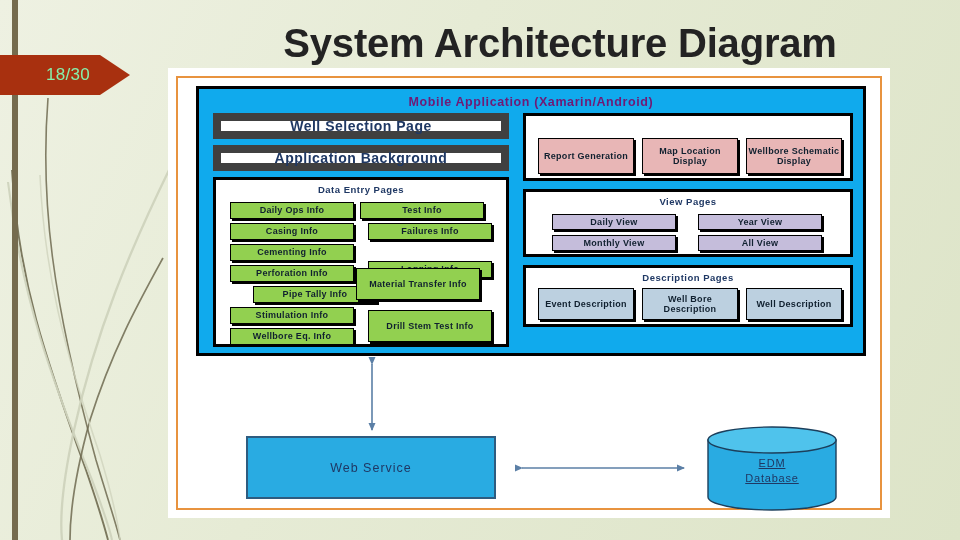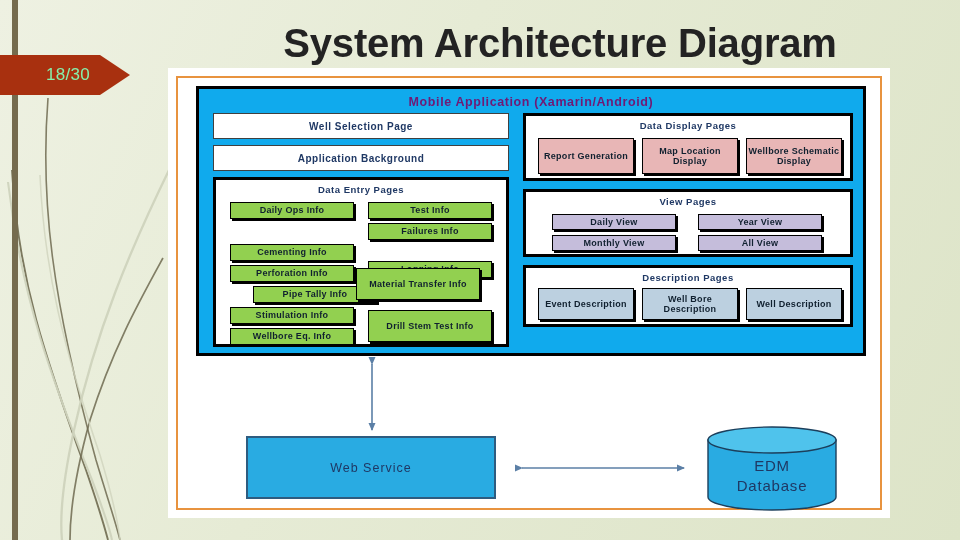--- a/index.html
+++ b/index.html
@@ -79,23 +79,23 @@
     text-align:center;
     font-size:9.5px; font-weight:bold; color:#1f3864;
     letter-spacing:0.5px;
     margin-top:4px;
   }
 
   
   .whitebar {
     position:absolute;
     background:#ffffff;
-    border:1px solid #404040;
+    border:8px solid #404040;
     display:flex; align-items:center; justify-content:center;
-    font-size:10px; font-weight:bold; color:#1f3864;
+    font-size:14px; font-weight:bold; color:#1f3864;
     letter-spacing:0.5px;
   }
 
   
   .leaf {
     position:absolute;
     display:flex; flex-direction:column;
     align-items:center; justify-content:center;
     text-align:center;
     font-size:9px; font-weight:bold; color:#10202f;
@@ -117,23 +117,23 @@
     display:flex; align-items:center; justify-content:center;
     font-size:12.5px; color:#1f3864; font-weight:normal;
     letter-spacing:1px;
   }
   #edm-db {
     position:absolute; left:528px; top:348px;
     width:132px; height:85px;
   }
   #edm-label {
     position:absolute; left:0; top:30px; width:100%;
-    text-align:center; font-size:15px; color:#1f3864;
+    text-align:center; font-size:11px; color:#1f3864;
     letter-spacing:0.8px; line-height:1.35;
-    z-index:3; pointer-events:none;
+    z-index:3; pointer-events:none;text-decoration:underline;
   }
   .arrow-svg { position:absolute; overflow:visible; }
 </style>
 </head>
 <body>
 
 <div id="deco-layer">
   <svg width="190" height="540" viewBox="0 0 190 540">
     <path d="M48 98 C 40 200, 52 300, 96 460 C 108 500, 115 520, 120 540" fill="none" stroke="#6f6a50" stroke-width="1.6" opacity=".85"></path>
     <path d="M12 170 C 18 280, 46 360, 86 470 C 98 505, 104 525, 108 540" fill="none" stroke="#6f6a50" stroke-width="1.9" opacity=".9"></path>
@@ -157,35 +157,35 @@
     <div id="mobile-app">
       <div id="mobile-app-title">Mobile Application (Xamarin/Android)</div>
 
       <div class="whitebar" style="left:14px; top:24px; width:296px; height:26px;">Well Selection Page</div>
       <div class="whitebar" style="left:14px; top:56px; width:296px; height:26px;">Application Background</div>
 
       <div class="grp" style="left:14px; top:88px; width:296px; height:170px;">
         <div class="grp-title">Data Entry Pages</div>
 
         <div class="leaf green" style="left:14px; top:22px; width:124px; height:17px;">Daily Ops Info</div>
+        <div class="leaf green" style="left:14px; top:43px; width:124px; height:17px;">Casing Info</div>
         <div class="leaf green" style="left:14px; top:64px; width:124px; height:17px;">Cementing Info</div>
         <div class="leaf green" style="left:14px; top:85px; width:124px; height:17px;">Perforation Info</div>
         <div class="leaf green" style="left:14px; top:106px; width:124px; height:17px;margin-left:23px;">Pipe Tally Info</div>
         <div class="leaf green" style="left:14px; top:127px; width:124px; height:17px;">Stimulation Info</div>
         <div class="leaf green" style="left:14px; top:148px; width:124px; height:17px;">Wellbore Eq. Info</div>
 
-        <div class="leaf green" style="left:152px; top:22px; width:124px; height:17px;">Test Info</div>
+        <div class="leaf green" style="left:144px; top:22px; width:124px; height:17px;">Test Info</div>
         <div class="leaf green" style="left:152px; top:43px; width:124px; height:17px;">Failures Info</div>
         <div class="leaf green" style="left:152px; top:64px; width:124px; height:17px;margin-top:17px;">Logging Info</div>
         <div class="leaf green" style="left:140px; top:88px; width:124px; height:32px;">Material Transfer Info</div>
         <div class="leaf green" style="left:152px; top:130px; width:124px; height:32px;">Drill Stem Test Info</div>
       </div>
 
       <div class="grp" style="left:324px; top:24px; width:330px; height:68px;">
-        <div class="grp-title">Data Display Pages</div>
         <div class="leaf pink" style="left:12px; top:22px; width:96px; height:36px;">Report Generation</div>
         <div class="leaf pink" style="left:116px; top:22px; width:96px; height:36px;">Map Location Display</div>
         <div class="leaf pink" style="left:220px; top:22px; width:96px; height:36px;">Wellbore Schematic Display</div>
       </div>
 
       <div class="grp" style="left:324px; top:100px; width:330px; height:68px;">
         <div class="grp-title">View Pages</div>
         <div class="leaf violet" style="left:26px; top:22px; width:124px; height:16px;">Daily View</div>
         <div class="leaf violet" style="left:172px; top:22px; width:124px; height:16px;">Year View</div>
         <div class="leaf violet" style="left:26px; top:43px; width:124px; height:16px;">Monthly View</div>

